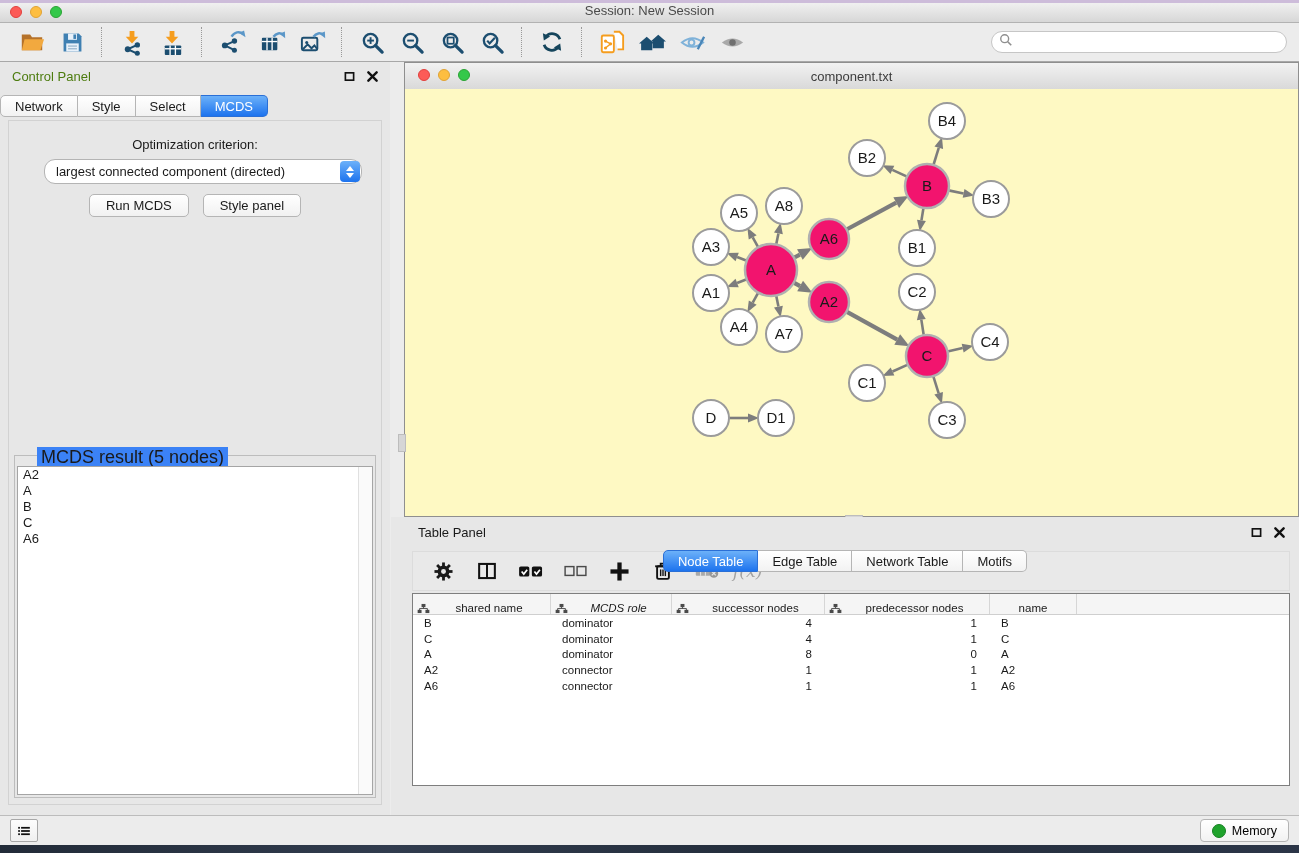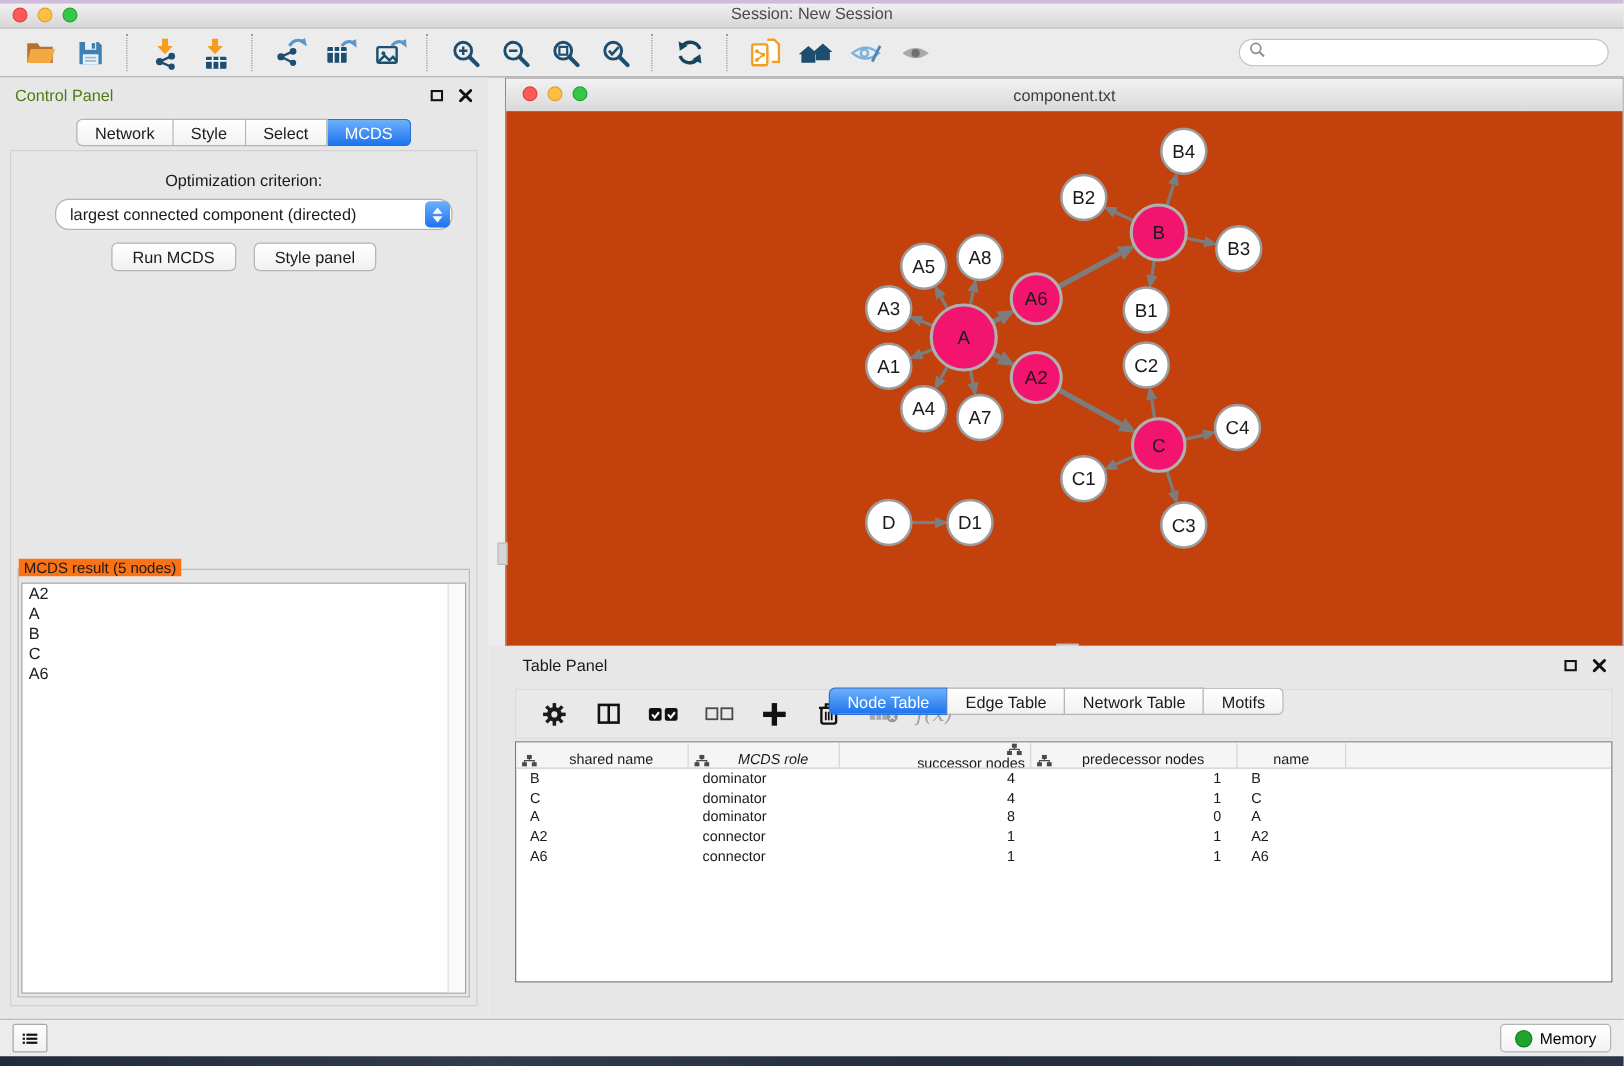--- a/index.html
+++ b/index.html
@@ -28,21 +28,21 @@
   .search-wrap{margin-left:auto;width:296px;height:22px;background:#fff;border:1px solid #c6c6c6;
        border-radius:12px;display:flex;align-items:center;padding:0 7px;box-sizing:border-box}
   .search-wrap input{border:none;outline:none;background:transparent;flex:1;font-size:12px;
        font-family:"Liberation Sans",sans-serif;margin-left:5px}
   
   .control-panel{position:absolute;left:0;top:62px;width:390px;bottom:38px;background:#e7e7e7}
   .panel-head{position:absolute;left:0;top:0;right:0;height:28px;display:flex;align-items:center;
        padding:0 12px;box-sizing:border-box;font-size:13px;color:#4d7c0f}
   .panel-head .spacer{flex:1}
   .panel-head-btn{border:none;background:transparent;padding:0;margin-left:12px;display:flex;align-items:center}
-  .seg-tabs{position:absolute;top:33px;left:0;right:0;display:flex;justify-content:center}
+  .seg-tabs{position:absolute;top:33px;left:0;right:0;display:flex;justify-content:flex-start}
   .seg-tab{height:22px;padding:0 14px;font-size:13px;display:flex;align-items:center;
        background:linear-gradient(#ffffff,#f2f2f2);border:1px solid #b5b5b5;border-left:none;
        color:#1a1a1a;cursor:default}
   .seg-tab:first-child{border-left:1px solid #b5b5b5;border-radius:5px 0 0 5px}
   .seg-tab:last-child{border-radius:0 5px 5px 0}
   .seg-tab.active{background:linear-gradient(#6cb1f9,#1d73ee);border-color:#2a6fd6;color:#fff}
   .cp-inner{position:absolute;left:8px;right:8px;top:58px;bottom:10px;
        border:1px solid #d2d2d2;background:#e7e7e7}
   .opt-label{position:absolute;top:16px;left:0;right:0;text-align:center;font-size:13px}
   .dropdown{position:absolute;left:35px;top:38px;width:318px;height:25px;background:#fff;
@@ -51,35 +51,35 @@
   .dd-stepper{width:20px;height:21px;margin-right:1px;border-radius:4px;
        background:linear-gradient(#6cb1f9,#1d73ee);display:flex;flex-direction:column;
        align-items:center;justify-content:center;gap:2px}
   .dd-stepper .tri{width:0;height:0;border-left:4px solid transparent;border-right:4px solid transparent}
   .tri.up{border-bottom:5px solid #fff}
   .tri.down{border-top:5px solid #fff}
   .cp-buttons{position:absolute;top:73px;left:0;right:0;display:flex;justify-content:center;gap:14px}
   .push-btn{height:23px;padding:0 16px;font-size:13px;font-family:"Liberation Sans",sans-serif;
        background:linear-gradient(#ffffff,#f1f1f1);border:1px solid #b5b5b5;border-radius:5px;color:#1a1a1a}
   .groupbox{position:absolute;left:5px;right:5px;top:334px;bottom:6px;border:1px solid #bdbdbd}
-  .groupbox legend{position:absolute;top:-9px;left:0;background:#f97316;padding:0 4px;font-size:12px}
+  .groupbox legend{position:absolute;top:-9px;left:22px;background:#3b82f6;padding:0 4px;font-size:18px}
   .listbox{position:absolute;left:2px;right:2px;top:10px;bottom:2px;background:#fff;
        border:1px solid #a5a5a5;overflow:hidden}
   .listbox .scrolltrack{position:absolute;top:0;bottom:0;right:0;width:13px;background:#fafafa;
        border-left:1px solid #e0e0e0}
   .list-item{font-size:13px;line-height:16px;padding:0 5px}
   
   .net-window{position:absolute;left:404px;top:62px;width:895px;height:455px;background:#fff;
        border:1px solid #8f8f8f;box-sizing:border-box}
   .net-titlebar{position:absolute;left:0;top:0;right:0;height:26px;
        background:linear-gradient(#f2f2f2,#d9d9d9);border-bottom:1px solid #b3b3b3;
        display:flex;align-items:center;justify-content:center}
   .net-titlebar .traffic{top:6px;left:13px}
   .net-title-text{font-size:13px;color:#3c3c3c}
-  .net-canvas{position:absolute;left:0;top:26px;right:0;bottom:0;background:#c2410c}
+  .net-canvas{position:absolute;left:0;top:26px;right:0;bottom:0;background:#fef9c3}
   .net-canvas svg{position:absolute;left:0;top:0}
   .resize-grip{position:absolute;right:1px;bottom:1px}
   .split-handle-v{position:absolute;left:398px;top:434px;width:6px;height:16px;
        background:#d6d6d6;border:1px solid #bdbdbd}
   .split-handle-h{position:absolute;left:845px;top:515px;width:16px;height:5px;
        background:#d6d6d6;border:1px solid #bdbdbd}
   
   .table-panel{position:absolute;left:391px;top:517px;right:0;bottom:38px;background:#e7e7e7}
   .tp-head{position:absolute;left:13px;top:0;right:0;height:30px;display:flex;align-items:center;
        padding:0 14px;box-sizing:border-box;font-size:13px}
@@ -531,21 +531,21 @@
               <path d="M10 4v4M4 12V8h12v4" stroke="#4a4a4a" stroke-width="1.4" fill="none"></path>
               <g fill="#4a4a4a">
                 <rect x="7" y="1" width="6" height="5"></rect>
                 <rect x="1" y="10" width="6" height="5"></rect>
                 <rect x="13" y="10" width="6" height="5"></rect>
               </g>
             </svg>
           </span>
           <span class="th-label">MCDS role</span>
         </div>
-        <div class="th" style="width: 153px; flex-direction: column;">
+        <div class="th" style="width: 153px;">
           <span class="hdr-icon">
             <svg viewBox="0 0 20 16" width="13" height="11">
               <path d="M10 4v4M4 12V8h12v4" stroke="#4a4a4a" stroke-width="1.4" fill="none"></path>
               <g fill="#4a4a4a">
                 <rect x="7" y="1" width="6" height="5"></rect>
                 <rect x="1" y="10" width="6" height="5"></rect>
                 <rect x="13" y="10" width="6" height="5"></rect>
               </g>
             </svg>
           </span>

